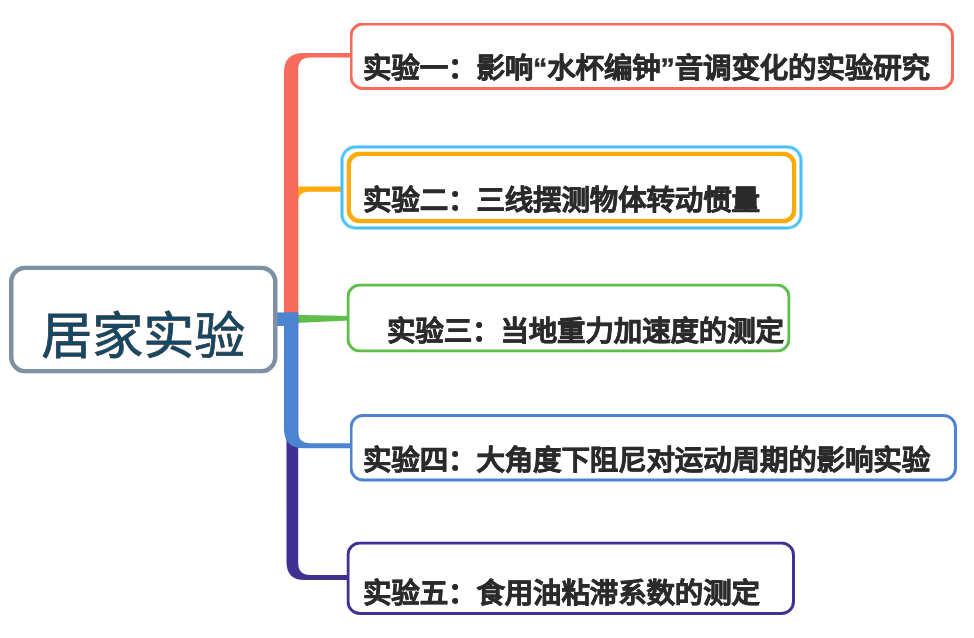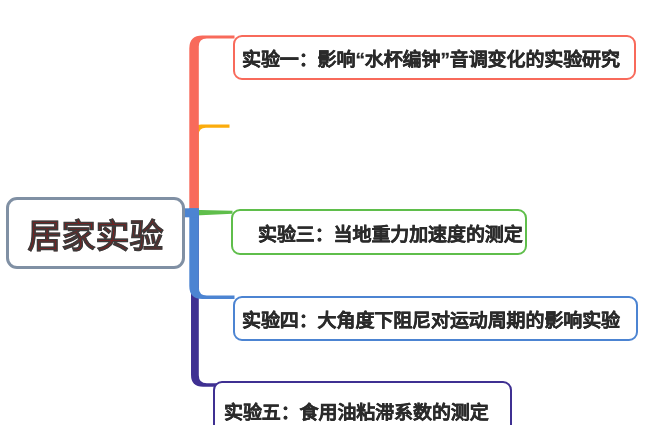--- a/index.html
+++ b/index.html
@@ -3,40 +3,39 @@
 <meta charset="utf-8">
 <style>
   html,body{margin:0;padding:0;background:#ffffff;}
   .stage{
     position:relative;width:649px;height:425px;background:#ffffff;overflow:hidden;
     font-family:"Liberation Sans",sans-serif;
   }
     .connectors{position:absolute;left:0;top:0;width:649px;height:425px;display:block;}
   .node{
     position:absolute;box-sizing:border-box;background:#ffffff;will-change:transform;
-    display:flex;align-items:center;
+    display:flex;align-items:flex-end;
     white-space:nowrap;
-    margin-top:20px;
   }
   .root-node{
     left:6px;top:177px;width:179px;height:72px;
     border:3px solid #8090A4;border-radius:11px;
     justify-content:center;
-    font-size:34px;font-weight:bold;color:#7f1d1d;-webkit-text-stroke:0.55px #3b3b3b;
+    font-size:34px;font-weight:normal;color:#0c4a6e;-webkit-text-stroke:0.55px #3b3b3b;
     letter-spacing:0px;
   }
   .topic{
     border-radius:9px;border:2.8px solid;
     font-size:19px;font-weight:bold;color:#2b2b2b;letter-spacing:-0.1px;-webkit-text-stroke:0.3px #2b2b2b;
     padding-left:10px;
   }
   .topic-1{left:233px;top:15px;width:403px;height:45px;padding-left:7px;}
   .topic-3{left:231px;top:189px;width:296px;height:46px;padding-left:25px;}
   .topic-4{left:233px;top:276px;width:405px;height:45px;padding-left:7px;font-family:Liberation Mono, monospace;}
-  .topic-5{left:213px;top:361px;width:299px;height:59px;padding-left:9px;}
+  .topic-5{left:231px;top:361px;width:299px;height:49px;padding-left:9px;}
   
   .selection-frame{
     position:absolute;left:227px;top:97px;width:308px;height:56px;
     box-sizing:border-box;border:2px solid;border-radius:10px;background:#ffffff;will-change:transform;
   }
   .topic-2{
     position:absolute;left:2px;top:2px;right:2px;bottom:2px;width:auto;height:auto;
     border-width:3.5px;padding-left:8px;
   }
 </style>
@@ -60,20 +59,25 @@
   </svg>
 
   <div class="node root-node" style="border-color: rgb(128, 144, 164);">
     <span>居家实验</span>
   </div>
 
   <div class="node topic topic-1" style="border-color: rgb(248, 106, 91);">
     <span>实验一：影响“水杯编钟”音调变化的实验研究</span>
   </div>
 
+  <div class="selection-frame" style="border-color: rgb(69, 191, 245);">
+    <div class="node topic topic-2" style="border-color: rgb(251, 172, 12);">
+      <span>实验二：三线摆测物体转动惯量</span>
+    </div>
+  </div>
 
   <div class="node topic topic-3" style="border-color: rgb(95, 190, 75);">
     <span>实验三：当地重力加速度的测定</span>
   </div>
 
   <div class="node topic topic-4" style="border-color: rgb(76, 132, 210);">
     <span>实验四：大角度下阻尼对运动周期的影响实验</span>
   </div>
 
   <div class="node topic topic-5" style="border-color: rgb(63, 48, 146);">

